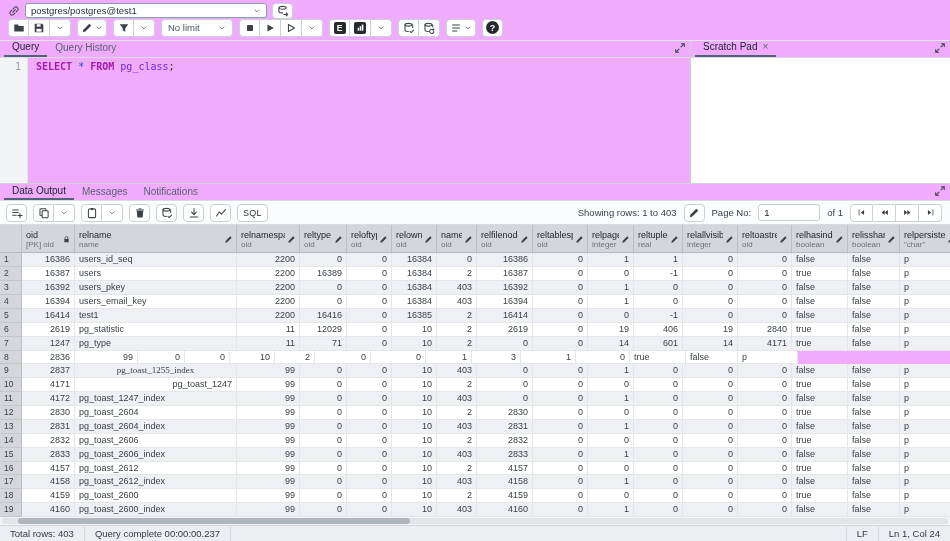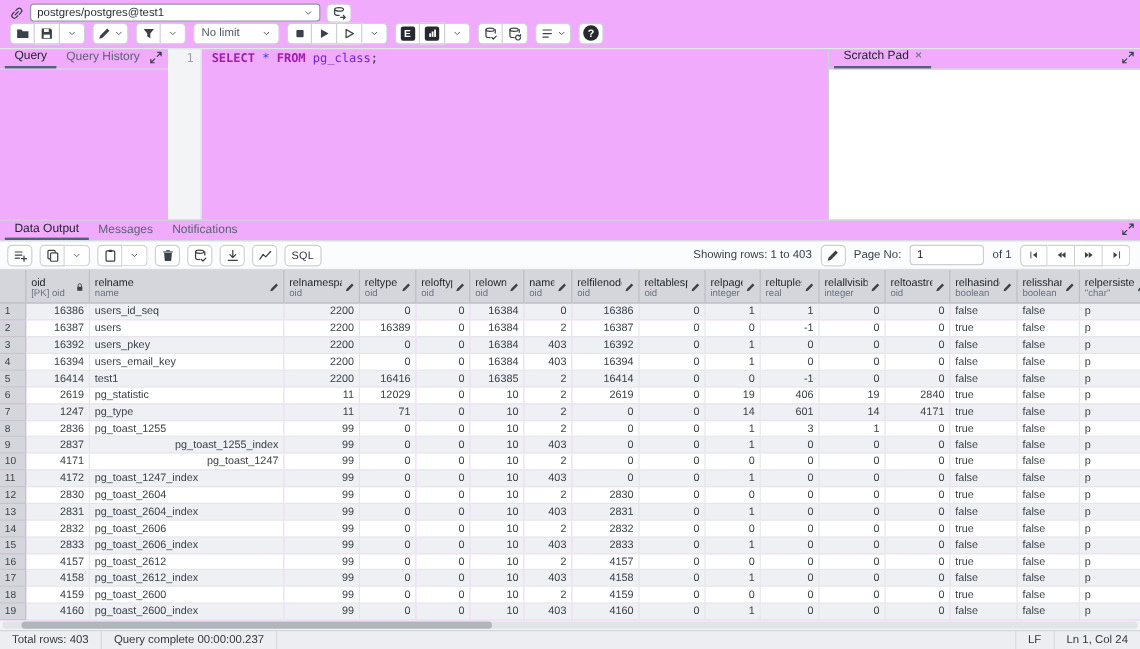--- a/index.html
+++ b/index.html
@@ -31,21 +31,21 @@
   .btn-group .btn:only-child, .btn.single { border-radius:4px; }
   .btn.dark-glyph .boxdark { width:12px; height:12px; background:#26292e; color:#fff; border-radius:2px;
     display:flex; align-items:center; justify-content:center; font-size:8.5px; font-weight:bold; }
   .limit-select { height:18px; border:1px solid #ccd1d7; border-radius:4px; background:#fff;
     display:flex; align-items:center; gap:14px; padding:0 6px; font-size:9.5px; color:#4b5563; min-width:72px; justify-content:space-between;}
   .help-circle { width:13px; height:13px; border-radius:50%; background:#26292e; color:#fff;
     font-size:9px; font-weight:bold; display:flex; align-items:center; justify-content:center; }
 
   
   .editor-split { height:145px; display:flex; border-top:1px solid #e3e6e9; }
-  .query-panel { width:690px; display:flex; flex-direction:row;justify-content:center; }
+  .query-panel { width:690px; display:flex; flex-direction:column;justify-content:center; }
   .scratch-panel { flex:1; display:flex; flex-direction:column; border-left:1px solid #ccd1d7; }
 
   .tabbar { height:17px; display:flex; align-items:flex-end; border-bottom:1px solid #d8dbe0; padding:0 4px; position:relative; }
   .tab { padding:0 8px; height:17px; line-height:16px; font-size:10px; color:#5b6470; cursor:pointer; display:flex; align-items:center; gap:5px;}
   .tab.active { color:#20262d; border-bottom:2px solid #51627a; }
   .tab .close { font-size:10px; color:#5b6470; cursor:pointer; }
   .expand-btn { margin-left:auto; margin-bottom:3px; cursor:pointer; }
 
   .editor { flex:1; display:flex; font-family:"DejaVu Sans Mono", monospace; font-size:10px; }
   .gutter { width:28px; background:#f3f4f6; border-right:1px solid #e2e4e8; text-align:right;
@@ -781,40 +781,39 @@
             <div class="gr-cell" style="width: 49px; text-align: right;">601</div>
             <div class="gr-cell" style="width: 55px; text-align: right;">14</div>
             <div class="gr-cell" style="width: 54px; text-align: right;">4171</div>
             <div class="gr-cell" style="width: 56px; text-align: left;">true</div>
             <div class="gr-cell" style="width: 52px; text-align: left;">false</div>
             <div class="gr-cell" style="width: 60px; text-align: left;">p</div>
           </div>
           <div class="grid-row">
             <div class="gr-num">8</div>
             <div class="gr-cell" style="width: 53px; text-align: right;">2836</div>
-            <div class="gr-cell" style="width: 162px; text-align: left;">pg_toast_1255</div>
             <div class="gr-cell" style="width: 63px; text-align: right;">99</div>
             <div class="gr-cell" style="width: 47px; text-align: right;">0</div>
             <div class="gr-cell" style="width: 45px; text-align: right;">0</div>
             <div class="gr-cell" style="width: 45px; text-align: right;">10</div>
             <div class="gr-cell" style="width: 40px; text-align: right;">2</div>
             <div class="gr-cell" style="width: 56px; text-align: right;">0</div>
             <div class="gr-cell" style="width: 55px; text-align: right;">0</div>
             <div class="gr-cell" style="width: 46px; text-align: right;">1</div>
             <div class="gr-cell" style="width: 49px; text-align: right;">3</div>
             <div class="gr-cell" style="width: 55px; text-align: right;">1</div>
             <div class="gr-cell" style="width: 54px; text-align: right;">0</div>
             <div class="gr-cell" style="width: 56px; text-align: left;">true</div>
             <div class="gr-cell" style="width: 52px; text-align: left;">false</div>
             <div class="gr-cell" style="width: 60px; text-align: left;">p</div>
           </div>
           <div class="grid-row odd">
             <div class="gr-num">9</div>
             <div class="gr-cell" style="width: 53px; text-align: right;">2837</div>
-            <div class="gr-cell" style="width: 162px; text-align: right;">pg_toast_1255_index</div>
+            <div class="gr-cell" style="width: 162px; text-align: center; font-family: Liberation Serif, serif;">pg_toast_1255_index</div>
             <div class="gr-cell" style="width: 63px; text-align: right;">99</div>
             <div class="gr-cell" style="width: 47px; text-align: right;">0</div>
             <div class="gr-cell" style="width: 45px; text-align: right;">0</div>
             <div class="gr-cell" style="width: 45px; text-align: right;">10</div>
             <div class="gr-cell" style="width: 40px; text-align: right;">403</div>
             <div class="gr-cell" style="width: 56px; text-align: right;">0</div>
             <div class="gr-cell" style="width: 55px; text-align: right;">0</div>
             <div class="gr-cell" style="width: 46px; text-align: right;">1</div>
             <div class="gr-cell" style="width: 49px; text-align: right;">0</div>
             <div class="gr-cell" style="width: 55px; text-align: right;">0</div>

